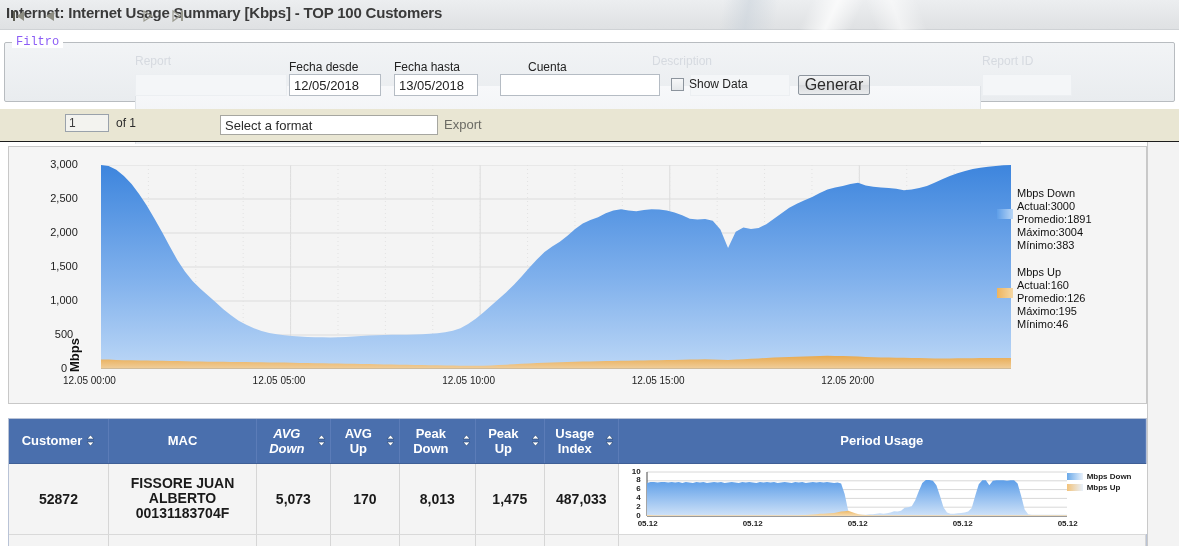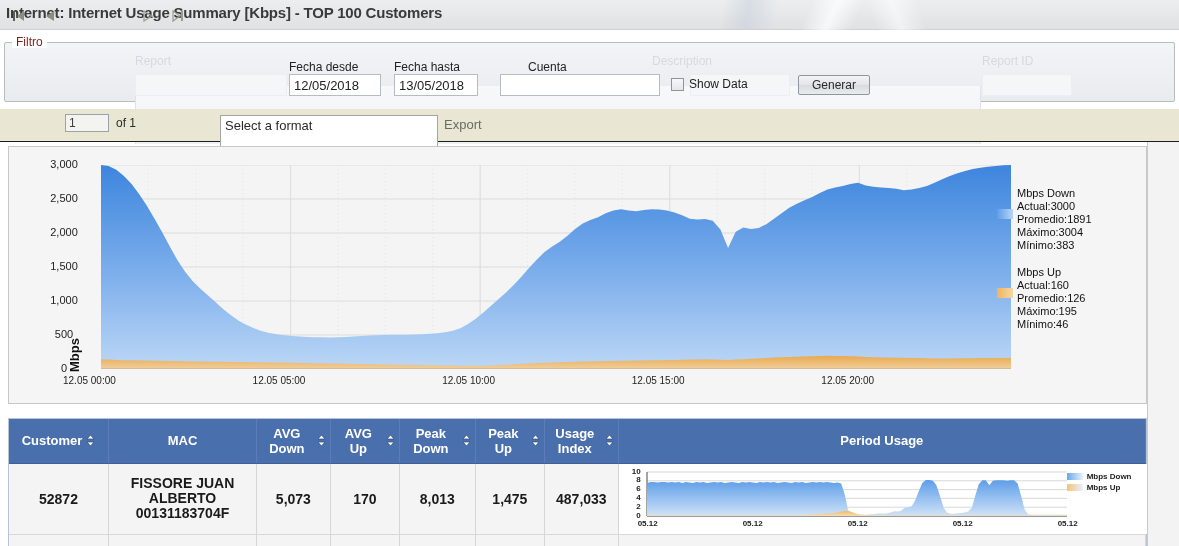--- a/index.html
+++ b/index.html
@@ -31,22 +31,22 @@
   }
 
   
   #filter-group {
     position: absolute; left: 4px; top: 42px; width: 1171px; height: 60px;
     border: 1px solid #b8bcc0; border-radius: 2px;
     background: linear-gradient(180deg,#f2f4f6 0%, #e9ecef 100%);
   }
   #filter-legend {
     position: absolute; left: 12px; top: 36px;
-    background: #ffffff; padding: 0 4px; font-size: 12px; color: #7f1d1d;
-    line-height: 12px; z-index: 5;
+    background: #ffffff; padding: 0 4px; font-size: 12px; color: #8b5cf6;
+    line-height: 12px; z-index: 5; font-family: Liberation Mono, monospace;
   }
   #filter-inner {
     position: absolute; left: 130px; top: 43px; width: 846px; height: 58px;
     background: linear-gradient(180deg,#f7f8fa 0%,#eef1f4 100%);
     border-left: 1px solid #dfe3e7; border-right: 1px solid #dfe3e7;
   }
   .fld-label {
     position: absolute; font-size: 12px; color: #222; white-space: nowrap;
   }
   .fld-label.ghost { color: #d6dae0; }
@@ -61,40 +61,40 @@
   }
   #show-data-box {
     width: 13px; height: 13px; border: 1px solid #8c949d;
     background: linear-gradient(180deg,#f6f7f8,#e4e7ea);
   }
   #show-data-label { font-size: 12px; color: #222; }
   #generar-btn {
     position: absolute; left: 798px; top: 75px; width: 72px; height: 20px;
     background: linear-gradient(180deg,#f3f4f5 0%, #e3e5e7 48%, #d8dadd 50%, #e9ebed 100%);
     border: 1px solid #8e969f; border-radius: 2px;
-    font-size: 12px; color: #2b2b2b; display:flex; align-items:center; justify-content:center;
+    font-size: 16px; color: #2b2b2b; display:flex; align-items:center; justify-content:center;
   }
 
   
   #toolbar {
     position: absolute; left: 0; top: 109px; width: 1179px; height: 33px;
     background: #e9e6d3; border-bottom: 1px solid #1c1c1c;
   }
   .nav-ico { position: absolute; top: 8px; width: 16px; height: 16px; }
   .nav-ico svg { display:block; }
   #page-input {
     position: absolute; left: 65px; top: 114px; width: 44px; height: 18px;
     border: 1px solid #9aa2ab; background: #f3f3ef;
     font-size: 12px; color: #3d3d3d; padding: 1px 3px; line-height: 14px;
   }
   #of-count {
     position: absolute; left: 116px; top: 116px; font-size: 12px; color: #2b2b2b;
   }
   #format-select {
-    position: absolute; left: 220px; top: 115px; width: 218px; height: 32px;
+    position: absolute; left: 220px; top: 115px; width: 218px; height: 20px;
     border: 1px solid #a6a6a0; background: #fff;
     font-size: 13px; color: #2b2b2b; padding: 1px 4px; line-height: 17px;
   }
   #export-link {
     position: absolute; left: 444px; top: 117px; font-size: 13px; color: #6b6b64;
   }
 
   
   #chart-panel {
     position: absolute; left: 8px; top: 146px; width: 1139px; height: 258px;
@@ -334,21 +334,21 @@
         <th style="width:96px;"><span class="th-in">
               <span class="th-txt">Customer</span>
               <span class="sort-ico"><svg width="9" height="13" viewBox="0 0 9 13">
                   <path d="M4.5 1 L8 5 L1 5 Z" fill="#fff" stroke="#2d4a78" stroke-width=".7"></path>
                   <path d="M4.5 12 L8 8 L1 8 Z" fill="#fff" stroke="#2d4a78" stroke-width=".7"></path>
                 </svg></span>
             </span></th>
         <th style="width:143px;"><span class="th-in">
               <span class="th-txt">MAC</span>
             </span></th>
-        <th style="width:71px;"><span class="th-in">
+        <th style="width:71px;font-style:italic;"><span class="th-in">
               <span class="th-txt">AVG Down</span>
               <span class="sort-ico"><svg width="9" height="13" viewBox="0 0 9 13">
                   <path d="M4.5 1 L8 5 L1 5 Z" fill="#fff" stroke="#2d4a78" stroke-width=".7"></path>
                   <path d="M4.5 12 L8 8 L1 8 Z" fill="#fff" stroke="#2d4a78" stroke-width=".7"></path>
                 </svg></span>
             </span></th>
         <th style="width:67px;"><span class="th-in">
               <span class="th-txt">AVG Up</span>
               <span class="sort-ico"><svg width="9" height="13" viewBox="0 0 9 13">
                   <path d="M4.5 1 L8 5 L1 5 Z" fill="#fff" stroke="#2d4a78" stroke-width=".7"></path>

